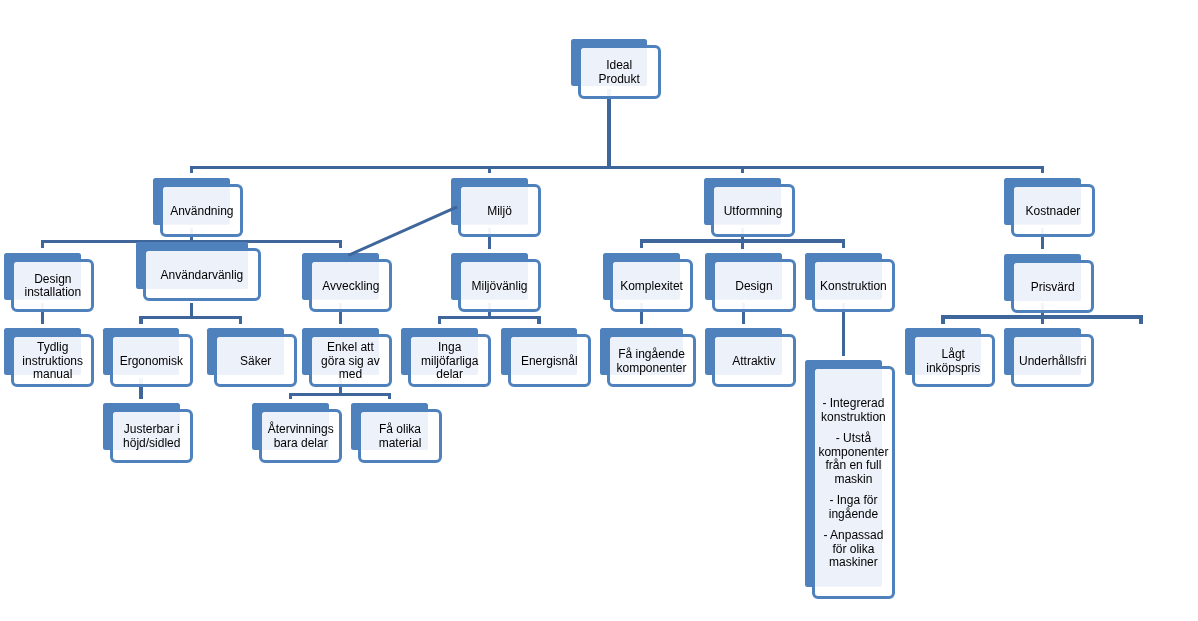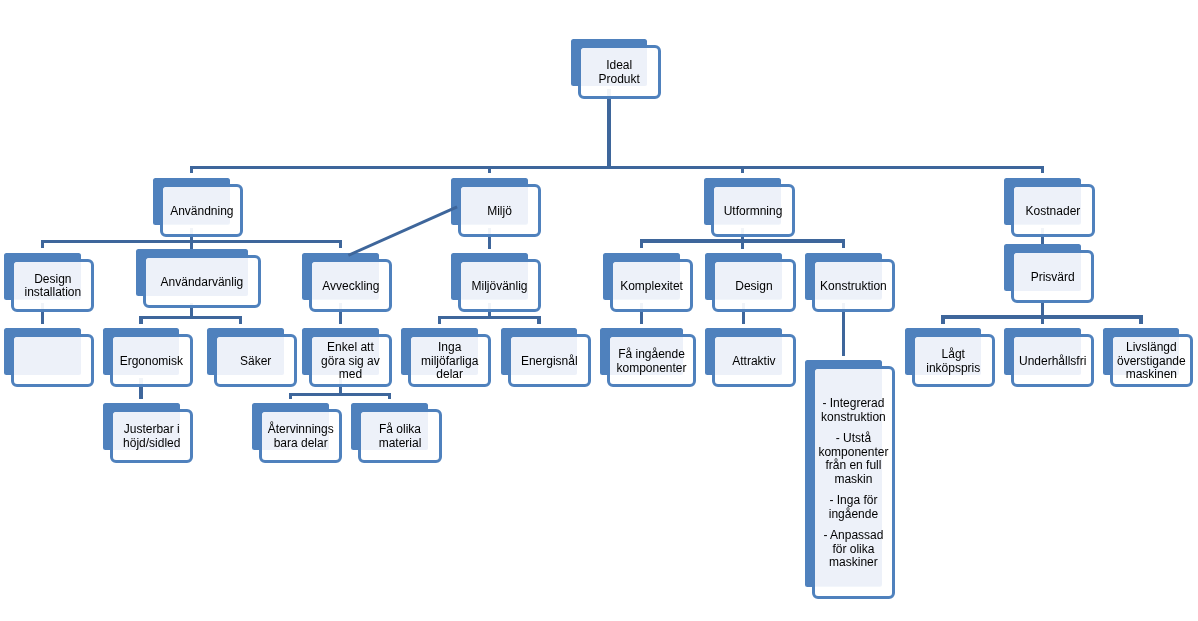--- a/index.html
+++ b/index.html
@@ -124,21 +124,21 @@
     <span class="back" style="left:-7px;top:-6.4px;width:76.8px;height:47px"></span>
     <span class="front" style="width:83.3px;height:53.1px"></span>
     <span class="tint" style="left:3px;top:3px;width:66.8px;height:37.6px"></span>
     <div class="label" style="top:14.05px">
       <div class="para">
         <span class="line">Design</span>
         <span class="line">installation</span>
       </div>
     </div>
   </div>
-  <div class="node" style="left:142.5px;top:255px;width:118.8px;height:53.1px">
+  <div class="node" style="left:142.5px;top:248px;width:118.8px;height:53.1px">
     <span class="back" style="left:-7px;top:-6.4px;width:112.3px;height:47px"></span>
     <span class="front" style="width:118.8px;height:53.1px"></span>
     <span class="tint" style="left:3px;top:3px;width:102.3px;height:37.6px"></span>
     <div class="label" style="top:20.8px">
       <div class="para">
         <span class="line">Användarvänlig</span>
       </div>
     </div>
   </div>
   <div class="node" style="left:309.2px;top:258.9px;width:83.3px;height:53.1px">
@@ -184,34 +184,41 @@
   <div class="node" style="left:811.8px;top:258.9px;width:83.3px;height:53.1px">
     <span class="back" style="left:-7px;top:-6.4px;width:76.8px;height:47px"></span>
     <span class="front" style="width:83.3px;height:53.1px"></span>
     <span class="tint" style="left:3px;top:3px;width:66.8px;height:37.6px"></span>
     <div class="label" style="top:20.8px">
       <div class="para">
         <span class="line">Konstruktion</span>
       </div>
     </div>
   </div>
-  <div class="node" style="left:1011px;top:250px;width:83.3px;height:53.1px">
+  <div class="node" style="left:1011px;top:260px;width:83.3px;height:53.1px">
     <span class="back" style="left:-7px;top:-6.4px;width:76.8px;height:47px"></span>
     <span class="front" style="width:83.3px;height:53.1px"></span>
     <span class="tint" style="left:3px;top:3px;width:66.8px;height:37.6px"></span>
     <div class="label" style="top:20.8px">
       <div class="para">
         <span class="line">Prisvärd</span>
       </div>
     </div>
   </div>
   <div class="node" style="left:11px;top:334.2px;width:83.3px;height:53px">
     <span class="back" style="left:-7px;top:-6.4px;width:76.8px;height:46.9px"></span>
     <span class="front" style="width:83.3px;height:53px"></span>
     <span class="tint" style="left:3px;top:3px;width:66.8px;height:37.5px"></span>
+    <div class="label" style="top:7.25px">
+      <div class="para">
+        <span class="line">Tydlig</span>
+        <span class="line">instruktions</span>
+        <span class="line">manual</span>
+      </div>
+    </div>
   </div>
   <div class="node" style="left:109.7px;top:334.2px;width:83.3px;height:53px">
     <span class="back" style="left:-7px;top:-6.4px;width:76.8px;height:46.9px"></span>
     <span class="front" style="width:83.3px;height:53px"></span>
     <span class="tint" style="left:3px;top:3px;width:66.8px;height:37.5px"></span>
     <div class="label" style="top:20.75px">
       <div class="para">
         <span class="line">Ergonomisk</span>
       </div>
     </div>
@@ -295,32 +302,20 @@
   <div class="node" style="left:1011px;top:334.2px;width:83.3px;height:53px">
     <span class="back" style="left:-7px;top:-6.4px;width:76.8px;height:46.9px"></span>
     <span class="front" style="width:83.3px;height:53px"></span>
     <span class="tint" style="left:3px;top:3px;width:66.8px;height:37.5px"></span>
     <div class="label" style="top:20.75px">
       <div class="para">
         <span class="line">Underhållsfri</span>
       </div>
     </div>
   </div>
-  <div class="node" style="left:1109.7px;top:334.2px;width:83.3px;height:53px">
-    <span class="back" style="left:-7px;top:-6.4px;width:76.8px;height:46.9px"></span>
-    <span class="front" style="width:83.3px;height:53px"></span>
-    <span class="tint" style="left:3px;top:3px;width:66.8px;height:37.5px"></span>
-    <div class="label" style="top:7.25px">
-      <div class="para">
-        <span class="line">Livslängd</span>
-        <span class="line">överstigande</span>
-        <span class="line">maskinen</span>
-      </div>
-    </div>
-  </div>
   <div class="node" style="left:110.1px;top:409.2px;width:83.3px;height:53.6px">
     <span class="back" style="left:-7px;top:-6.4px;width:76.8px;height:47.5px"></span>
     <span class="front" style="width:83.3px;height:53.6px"></span>
     <span class="tint" style="left:3px;top:3px;width:66.8px;height:38.1px"></span>
     <div class="label" style="top:14.3px">
       <div class="para">
         <span class="line">Justerbar i</span>
         <span class="line">höjd/sidled</span>
       </div>
     </div>

